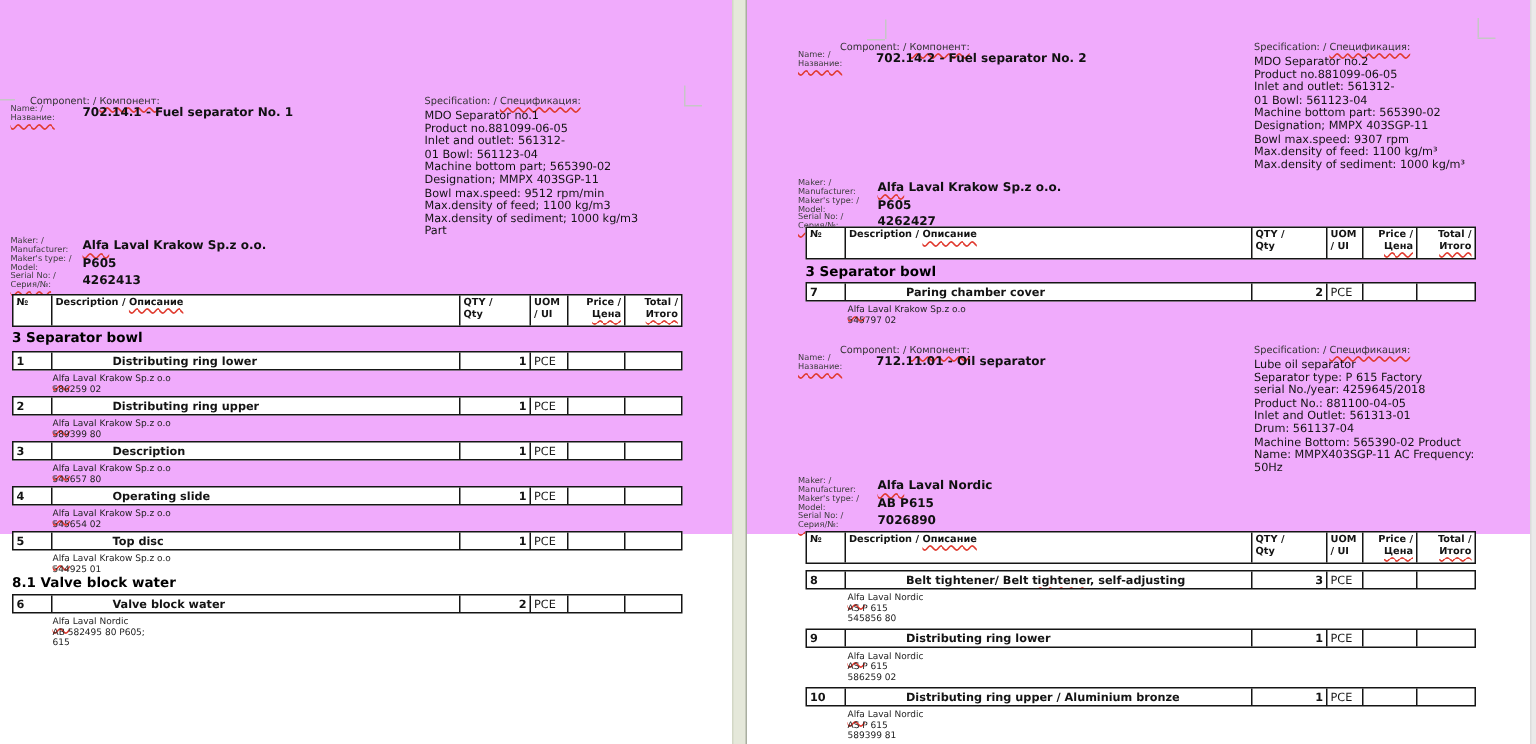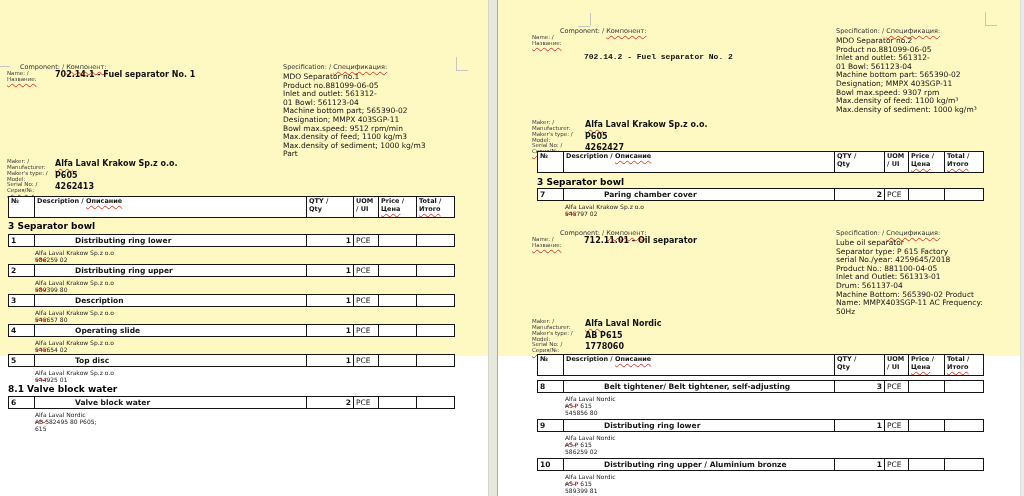--- a/index.html
+++ b/index.html
@@ -1,39 +1,39 @@
 <!DOCTYPE html>
 <html><head>
 <meta charset="utf-8">
 <style>
   html,body{margin:0;padding:0;background:#fff;}
   #screen{position:relative;width:1024px;height:496px;overflow:hidden;background:#fff;
           font-family:"DejaVu Sans","Liberation Sans",sans-serif;color:#141414;}
-  .page{position:absolute;top:0;height:356px;background:#fef9c3;}
+  .page{position:absolute;top:0;height:356px;background:#f0abfc;}
   #pageL{left:0;width:488px;}
   #pageR{left:498px;width:522px;}
   #gap{position:absolute;top:0;left:488px;width:10px;height:496px;background:#e5e8da;
        border-left:1px solid #d3d7c6;border-right:1px solid #a9aea0;box-sizing:border-box;}
   #edge{position:absolute;top:0;left:1020px;width:4px;height:496px;background:#eaeaea;border-left:1px solid #dcdcdc;box-sizing:border-box;}
   .abs{position:absolute;}
   .lbl{font-size:6.5px;color:#333;white-space:nowrap;}
   .tiny{font-size:5.5px;line-height:6.2px;color:#3d3d3d;white-space:nowrap;}
   .val{font-size:8px;font-weight:600;color:#111;white-space:nowrap;}
   .spec{font-size:7.5px;line-height:8.6px;color:#141414;white-space:nowrap;}
   .spec .lbl{margin-bottom:1.5px;}
   .sec{font-size:9px;font-weight:700;color:#000;white-space:nowrap;}
   .trow{position:absolute;display:grid;height:13px;border:1px solid #151515;background:#fff;
         font-size:7.5px;line-height:11px;box-sizing:border-box;}
   #pageL .trow{left:8px;width:447px;grid-template-columns:25px 272px 47px 25px 38px 1fr;}
   #pageR .trow{left:39px;width:447px;grid-template-columns:25px 271px 50px 24px 36px 1fr;}
   .c{border-left:1px solid #151515;padding:0 2px;overflow:hidden;white-space:nowrap;}
   .c.first{border-left:none;font-weight:700;}
   .c.desc{font-weight:700;padding-left:40px;}
   .c.qty{text-align:right;font-weight:600;}
-  .c.rt{}
+  .c.rt{text-align:right;}
   .thead{height:22px;font-size:6.5px;line-height:7.5px;font-weight:700;}
   .thead .c{padding-top:1px;}
   .sub{position:absolute;font-size:6px;line-height:7px;color:#222;white-space:nowrap;}
   .sp{text-decoration-line:underline;text-decoration-style:wavy;text-decoration-color:#e03a2f;
       text-decoration-thickness:1px;text-underline-offset:2px;}
   .mark{position:absolute;background:#c6c6c6;}
 </style>
 </head>
 <body>
 
@@ -194,21 +194,21 @@
     <div class="mark" style="left:92px;top:13px;width:1px;height:13px;"></div>
     <div class="mark" style="left:80px;top:26px;width:12px;height:1px;"></div>
     <div class="mark" style="left:487px;top:12px;width:1px;height:13px;"></div>
     <div class="mark" style="left:487px;top:25px;width:12px;height:1px;"></div>
 
     <div class="abs lbl" style="left:62px;top:27px;"><span>Component: / </span><span class="sp">Компонент:</span></div>
     <div class="abs tiny" style="left:34px;top:34px;">
       <div>Name: /</div>
       <div class="sp">Название:</div>
     </div>
-    <div class="abs val" style="left:86px;top:52px;font-family:Liberation Mono, monospace;">702.14.2  - Fuel separator No. 2</div>
+    <div class="abs val" style="left:86px;top:34px;">702.14.2  - Fuel separator No. 2</div>
 
     <div class="abs spec" style="left:338px;top:27px;">
       <div class="lbl"><span>Specification: / </span><span class="sp">Спецификация:</span></div>
       <div>MDO Separator no.2</div>
       <div>Product no.881099-06-05</div>
       <div>Inlet and outlet: 561312-</div>
       <div>01 Bowl: 561123-04</div>
       <div>Machine bottom part: 565390-02</div>
       <div>Designation; MMPX 403SGP-11</div>
       <div>Bowl max.speed: 9307 rpm</div>
@@ -295,21 +295,21 @@
     <div class="abs val" style="left:87px;top:319px;text-align:right;"><span class="sp">Alfa</span><span> Laval Nordic</span></div>
     <div class="abs tiny" style="left:34px;top:330px;">
       <div>Maker's type: /</div>
         <div>Model:</div>
     </div>
     <div class="abs val" style="left:87px;top:331px;text-align:right;">AB P615</div>
     <div class="abs tiny" style="left:34px;top:341px;">
       <div>Serial No: /</div>
         <div class="sp">Серия/№:</div>
     </div>
-    <div class="abs val" style="left:87px;top:342px;">1778060</div>
+    <div class="abs val" style="left:87px;top:342px;">7026890</div>
 
     <div class="trow thead" style="top:354px;">
       <div class="c first">№</div>
       <div class="c"><span>Description / </span><span class="sp">Описание</span></div>
       <div class="c">
           <div>QTY /</div>
           <div>Qty</div>
         </div>
       <div class="c">
           <div>UOM</div>

